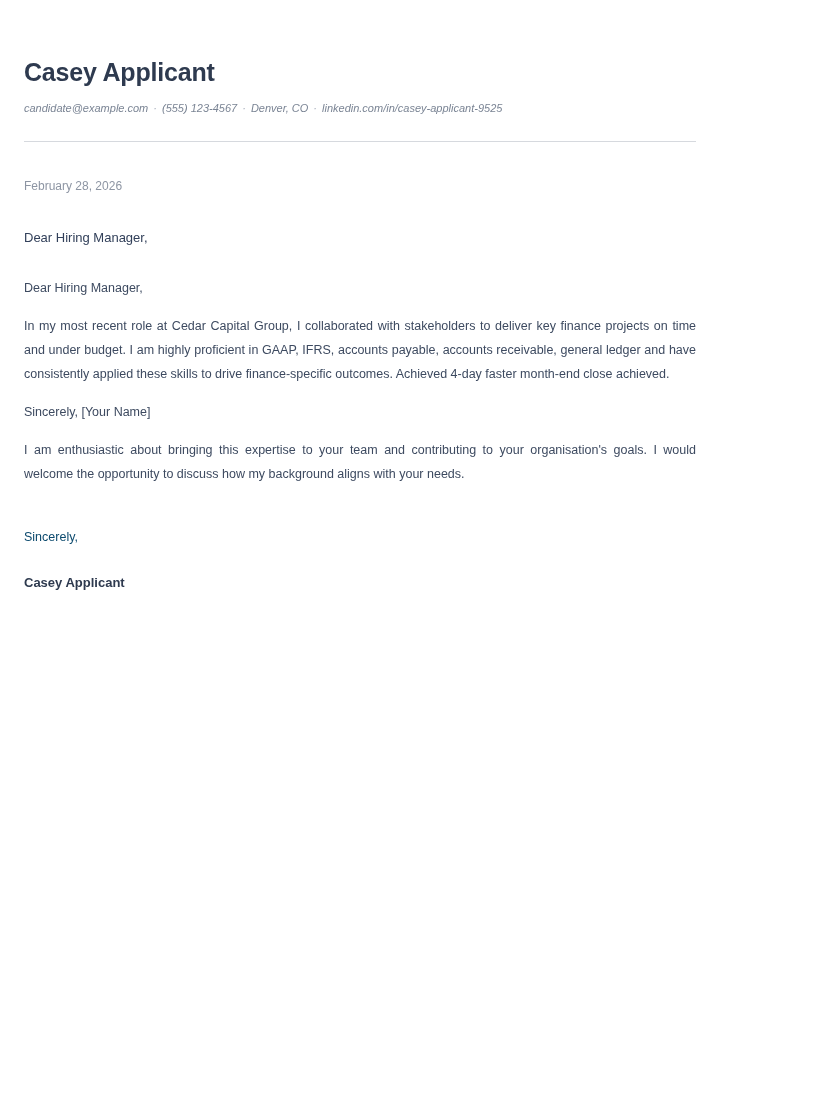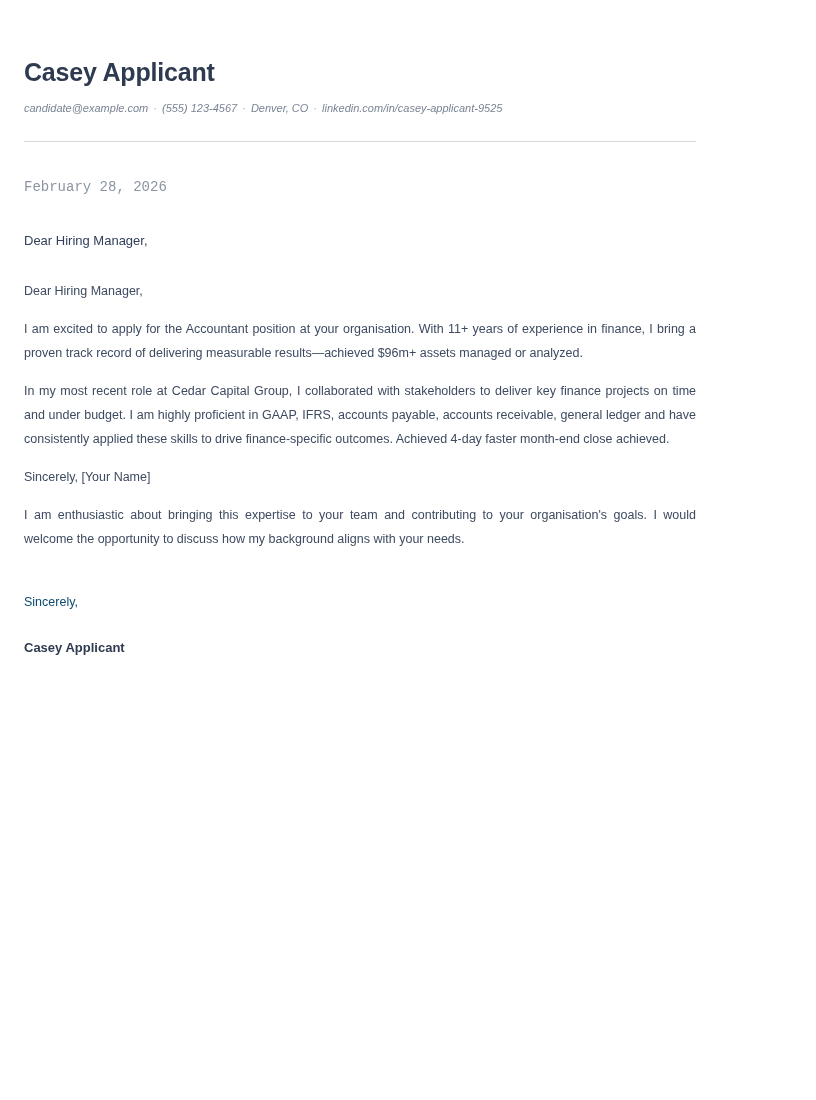--- a/index.html
+++ b/index.html
@@ -57,25 +57,24 @@
 
   .header-rule {
     border: 0;
     border-top: 1px solid #d6d9de;
     margin: 15px 0 0 0;
     height: 0;
   }
 
   
   .letter-date {
-    font-size: 14px;
+    font-size: 12px;
     color: #8d95a3;
     margin-top: 36px;
     line-height: 1.4;
-    font-family: Liberation Mono, monospace;
   }
 
   .salutation {
     font-size: 13px;
     color: #32405a;
     margin-top: 33px;
     line-height: 1.5;
   }
 
   
@@ -126,21 +125,20 @@
     </header>
 
     <hr class="header-rule">
 
     <div class="letter-date">February 28, 2026</div>
 
     <div class="salutation">Dear Hiring Manager,</div>
 
     <section class="letter-body">
       <p class="body-para no-justify">Dear Hiring Manager,</p>
-      <p class="body-para">I am excited to apply for the Accountant position at your organisation. With 11+ years of experience in finance, I bring a proven track record of delivering measurable results—achieved $96m+ assets managed or analyzed.</p>
       <p class="body-para">In my most recent role at Cedar Capital Group, I collaborated with stakeholders to deliver key finance projects on time and under budget. I am highly proficient in GAAP, IFRS, accounts payable, accounts receivable, general ledger and have consistently applied these skills to drive finance-specific outcomes. Achieved 4-day faster month-end close achieved.</p>
       <p class="body-para no-justify">Sincerely, [Your Name]</p>
       <p class="body-para">I am enthusiastic about bringing this expertise to your team and contributing to your organisation's goals. I would welcome the opportunity to discuss how my background aligns with your needs.</p>
     </section>
 
     <section class="signature-block">
       <p class="sign-off">Sincerely,</p>
       <div class="signature-name">Casey Applicant</div>
     </section>
 

